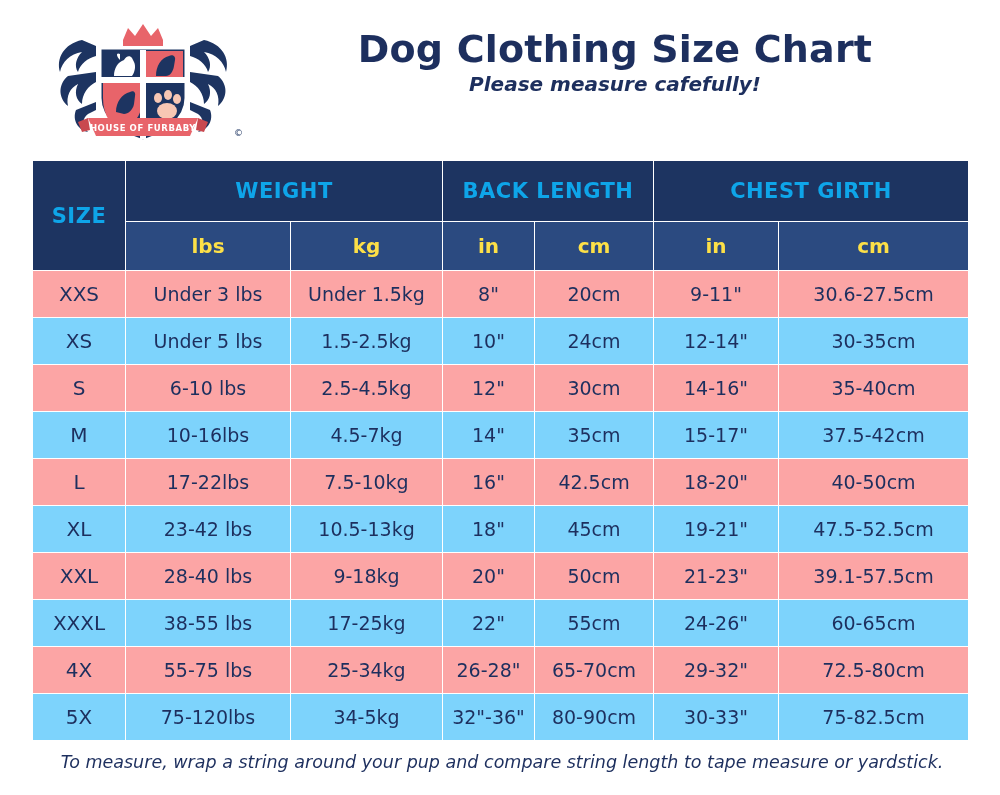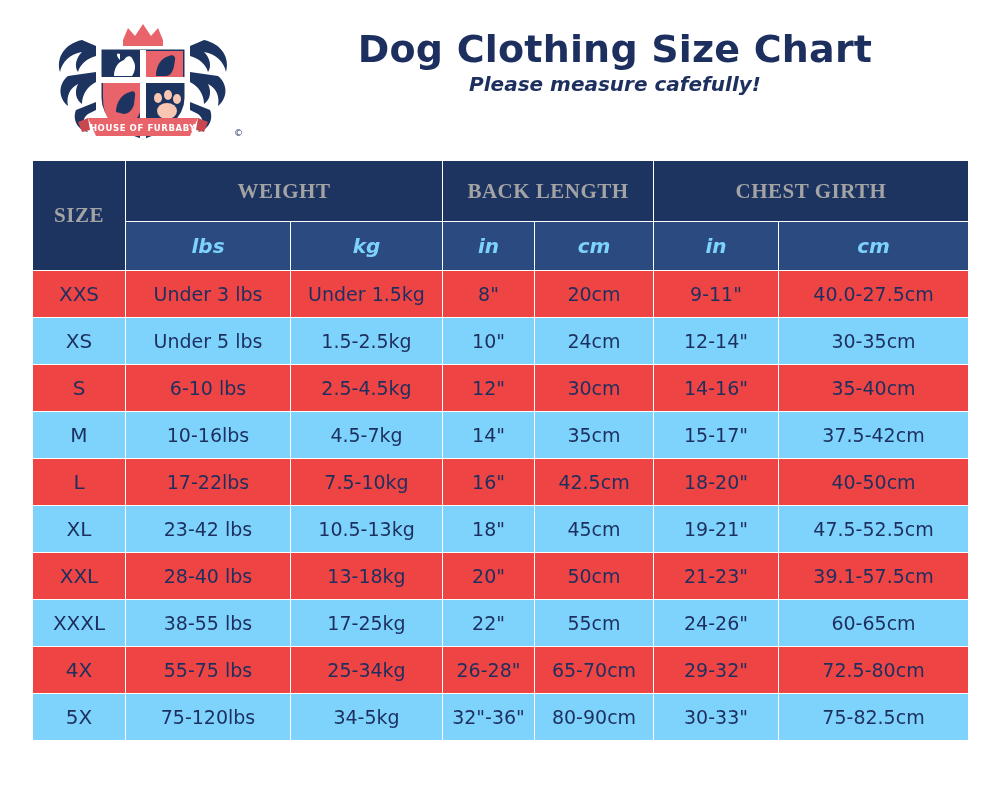--- a/index.html
+++ b/index.html
@@ -67,46 +67,44 @@
     table-layout: fixed;
   }
   table.chart td, table.chart th {
     border: 1px solid #ffffff;
     text-align: center;
     vertical-align: middle;
     padding: 0;
   }
   .hdr-main {
     background: #1d3461;
-    color: #a3a3a3;
+    color: #0ea5e9;
     font-weight: bold;
     font-size: 21px;
     height: 60px;
     letter-spacing: 0.5px;
-    font-family: Liberation Serif, serif;
   }
   .hdr-sub {
     background: #2b4a80;
-    color: #7dd3fc;
+    color: #fde047;
     font-size: 20px;
     height: 48px;
-    font-style: italic;
   }
   .row td {
     height: 46px;
     font-size: 19px;
     color: #1d2f5e;
   }
   .row td.size {
     font-weight: normal;
     font-size: 20px;
     color: #1d2f5e;
     background: #fbdfd4;
   }
-  .row.light td { background: #ef4444; }
+  .row.light td { background: #fca5a5; }
   .row.dark  td { background: #7dd3fc; }
 
   .footnote {
     position: absolute;
     left: 32px;
     top: 752px;
     width: 940px;
     text-align: center;
     font-size: 17.5px;
     font-style: italic;
@@ -209,21 +207,21 @@
       </tr>
     </thead>
     <tbody>
       <tr class="row light">
         <td class="size">XXS</td>
         <td>Under 3 lbs</td>
         <td>Under 1.5kg</td>
         <td>8"</td>
         <td>20cm</td>
         <td>9-11"</td>
-        <td>40.0-27.5cm</td>
+        <td>30.6-27.5cm</td>
       </tr>
       <tr class="row dark">
         <td class="size">XS</td>
         <td>Under 5 lbs</td>
         <td>1.5-2.5kg</td>
         <td>10"</td>
         <td>24cm</td>
         <td>12-14"</td>
         <td>30-35cm</td>
       </tr>
@@ -259,21 +257,21 @@
         <td>23-42 lbs</td>
         <td>10.5-13kg</td>
         <td>18"</td>
         <td>45cm</td>
         <td>19-21"</td>
         <td>47.5-52.5cm</td>
       </tr>
       <tr class="row light">
         <td class="size">XXL</td>
         <td>28-40 lbs</td>
-        <td>13-18kg</td>
+        <td>9-18kg</td>
         <td>20"</td>
         <td>50cm</td>
         <td>21-23"</td>
         <td>39.1-57.5cm</td>
       </tr>
       <tr class="row dark">
         <td class="size">XXXL</td>
         <td>38-55 lbs</td>
         <td>17-25kg</td>
         <td>22"</td>
@@ -295,14 +293,15 @@
         <td>75-120lbs</td>
         <td>34-5kg</td>
         <td>32"-36"</td>
         <td>80-90cm</td>
         <td>30-33"</td>
         <td>75-82.5cm</td>
       </tr>
     </tbody>
   </table>
 
+  <div class="footnote">To measure, wrap a string around your pup and  compare string length to tape measure or yardstick.</div>
 
 </div>
 
 </body></html>

